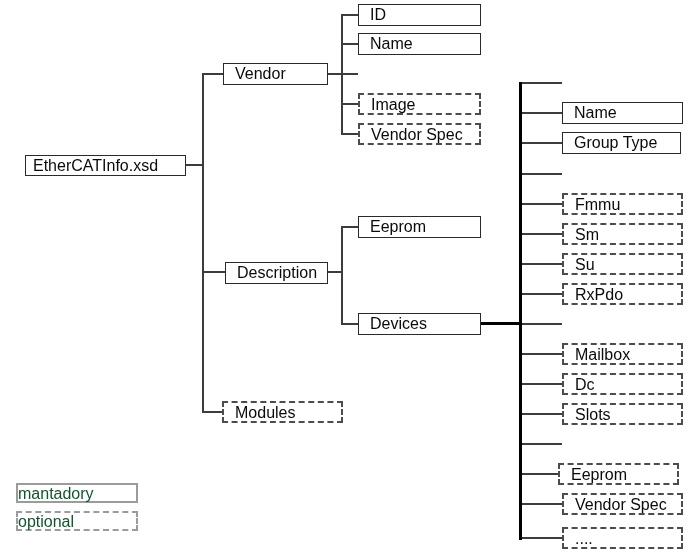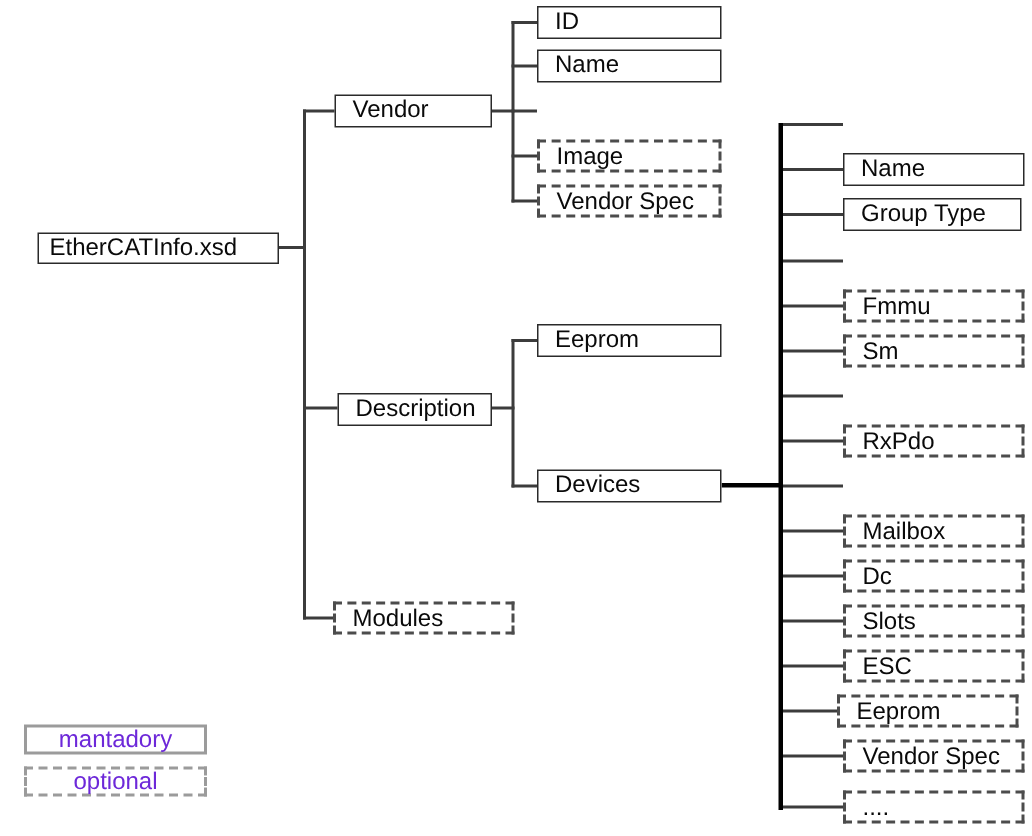--- a/index.html
+++ b/index.html
@@ -23,24 +23,23 @@
     overflow:hidden;
     z-index:2;
   }
   .solid{border:1.5px solid #2a2a2a;}
   .dashed{border:2px dashed #4c4c4c;}
   .legend{
     position:absolute;
     box-sizing:border-box;
     height:20px;
     background:#ffffff;
-    color:#6d28d9;
+    color:#14532d;
     font-size:16px;
     line-height:18px;
-    text-align:center;
     padding-left:0;
     z-index:2;
   }
   .legend.lsolid{border:2px solid #9b9b9b;}
   .legend.ldashed{border:2px dashed #9b9b9b;}
   .ln{position:absolute;background:#3c3c3c;z-index:1;}
   .ln.h{height:2px;}
   .ln.v{width:2px;}
   .ln.thick{background:#000000;}
   .ln.h.thick{height:3px;}
@@ -100,25 +99,25 @@
   <div class="node dashed" style="left:358px;top:93px;width:123px">Image</div>
   <div class="node dashed" style="left:358px;top:123px;width:123px">Vendor Spec</div>
 
   <div class="node solid" style="left:358px;top:216px;width:123px">Eeprom</div>
   <div class="node solid" style="left:358px;top:313px;width:123px">Devices</div>
 
   <div class="node solid" style="left:562px;top:102px;width:121px">Name</div>
   <div class="node solid" style="left:562px;top:132px;width:119px">Group Type</div>
   <div class="node dashed" style="left:562px;top:193px;width:121px">Fmmu</div>
   <div class="node dashed" style="left:562px;top:223px;width:121px">Sm</div>
+  <div class="node dashed" style="left:562px;top:253px;width:121px">Su</div>
   <div class="node dashed" style="left:562px;top:283px;width:121px">RxPdo</div>
   <div class="node dashed" style="left:562px;top:343px;width:121px">Mailbox</div>
   <div class="node dashed" style="left:562px;top:373px;width:121px">Dc</div>
   <div class="node dashed" style="left:562px;top:403px;width:121px">Slots</div>
-  <div class="node dashed" style="left:562px;top:433px;width:121px">ESC</div>
   <div class="node dashed" style="left:558px;top:463px;width:121px">Eeprom</div>
   <div class="node dashed" style="left:562px;top:493px;width:121px">Vendor Spec</div>
   <div class="node dashed" style="left:562px;top:527px;width:121px">....</div>
 
   <div class="legend lsolid" style="left:16px;top:483px;width:122px">mantadory</div>
   <div class="legend ldashed" style="left:16px;top:511px;width:122px">optional</div>
 
 </div>
 
 </body></html>

